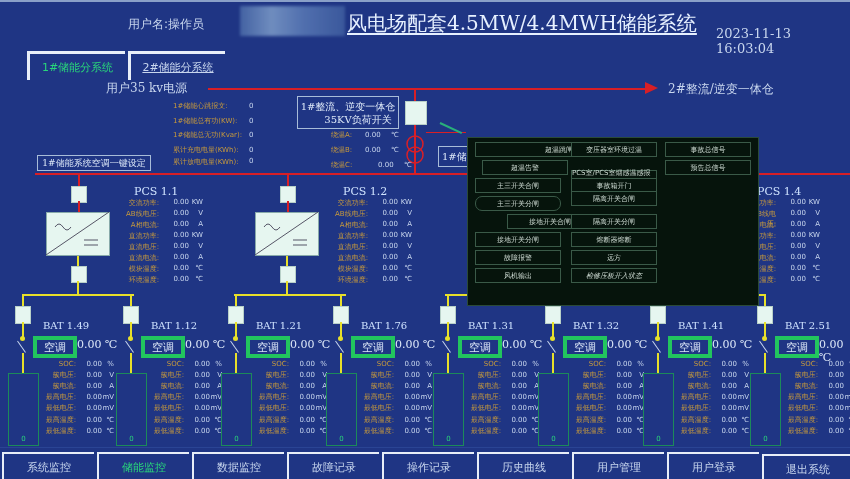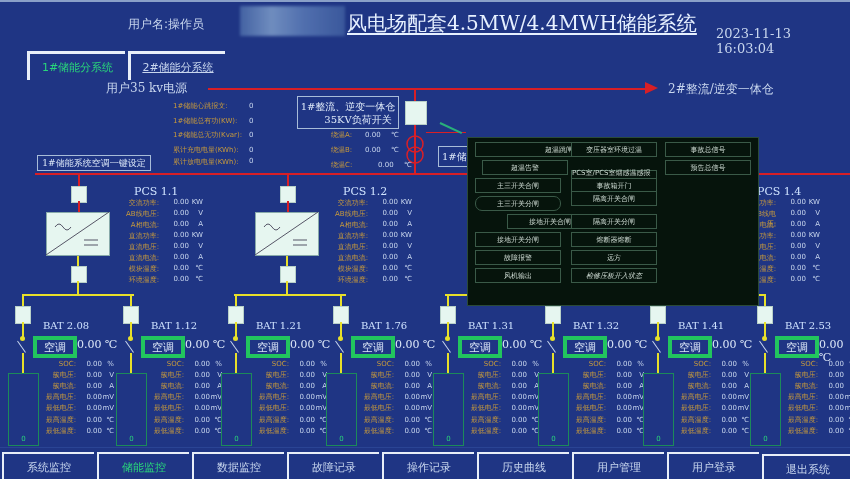--- a/index.html
+++ b/index.html
@@ -291,21 +291,21 @@
 <div id="bats">
     <div class="abs yelv" style="left:22px;top:294px;height:12px;"></div>
 <div class="abs sq" style="left:15px;top:306px;width:14px;height:16px;"></div>
 <div class="abs yelv" style="left:22px;top:322px;height:16px;"></div>
 <div class="abs" style="left:20px;top:336px;width:5px;height:5px;border-radius:50%;background:#e8e02a;"></div>
 <div class="abs" style="left:17px;top:341px;width:1px;height:14px;background:#c8d6ee;transform:rotate(-35deg);transform-origin:top;"></div>
 <div class="abs yelv" style="left:22px;top:353px;height:20px;"></div>
 <div class="abs batbox" style="left:8px;top:373px;width:29px;height:71px;">
       <span class="batnum">0</span>
     </div>
-<div class="abs bat-title" style="left:43px;top:320px;">BAT 2.08</div>
+<div class="abs bat-title" style="left:43px;top:320px;">BAT 1.49</div>
 <div class="abs ac" style="left:33px;top:336px;">空调</div>
 <div class="abs actemp" style="left:77px;top:338px;">0.00 ℃</div>
 <div class="abs" style="left:38px;top:358px;">
       <div class="brow">
         <span class="l">SOC:</span>
         <span class="v">0.00</span>
         <span class="u">%</span>
       </div>
       <div class="brow">
         <span class="l">簇电压:</span>
@@ -634,21 +634,21 @@
     </div>
     <div class="abs yelv" style="left:764px;top:294px;height:12px;"></div>
 <div class="abs sq" style="left:757px;top:306px;width:14px;height:16px;"></div>
 <div class="abs yelv" style="left:764px;top:322px;height:16px;"></div>
 <div class="abs" style="left:762px;top:336px;width:5px;height:5px;border-radius:50%;background:#e8e02a;"></div>
 <div class="abs" style="left:759px;top:341px;width:1px;height:14px;background:#c8d6ee;transform:rotate(-35deg);transform-origin:top;"></div>
 <div class="abs yelv" style="left:764px;top:353px;height:20px;"></div>
 <div class="abs batbox" style="left:750px;top:373px;width:29px;height:71px;">
       <span class="batnum">0</span>
     </div>
-<div class="abs bat-title" style="left:785px;top:320px;">BAT 2.53</div>
+<div class="abs bat-title" style="left:785px;top:320px;">BAT 2.51</div>
 <div class="abs ac" style="left:775px;top:336px;">空调</div>
 <div class="abs actemp" style="left:819px;top:338px;">0.00 ℃</div>
 <div class="abs" style="left:780px;top:358px;">
       <div class="brow">
         <span class="l">SOC:</span>
         <span class="v">0.00</span>
         <span class="u">%</span>
       </div>
       <div class="brow">
         <span class="l">簇电压:</span>

